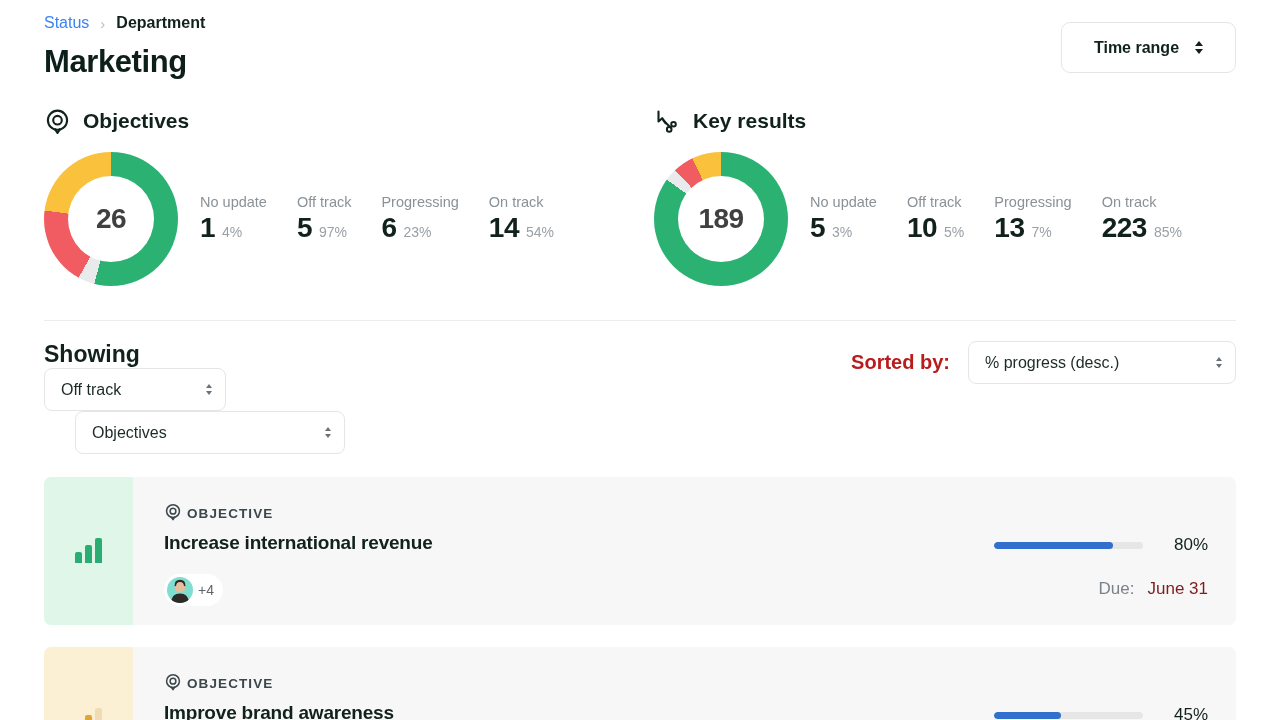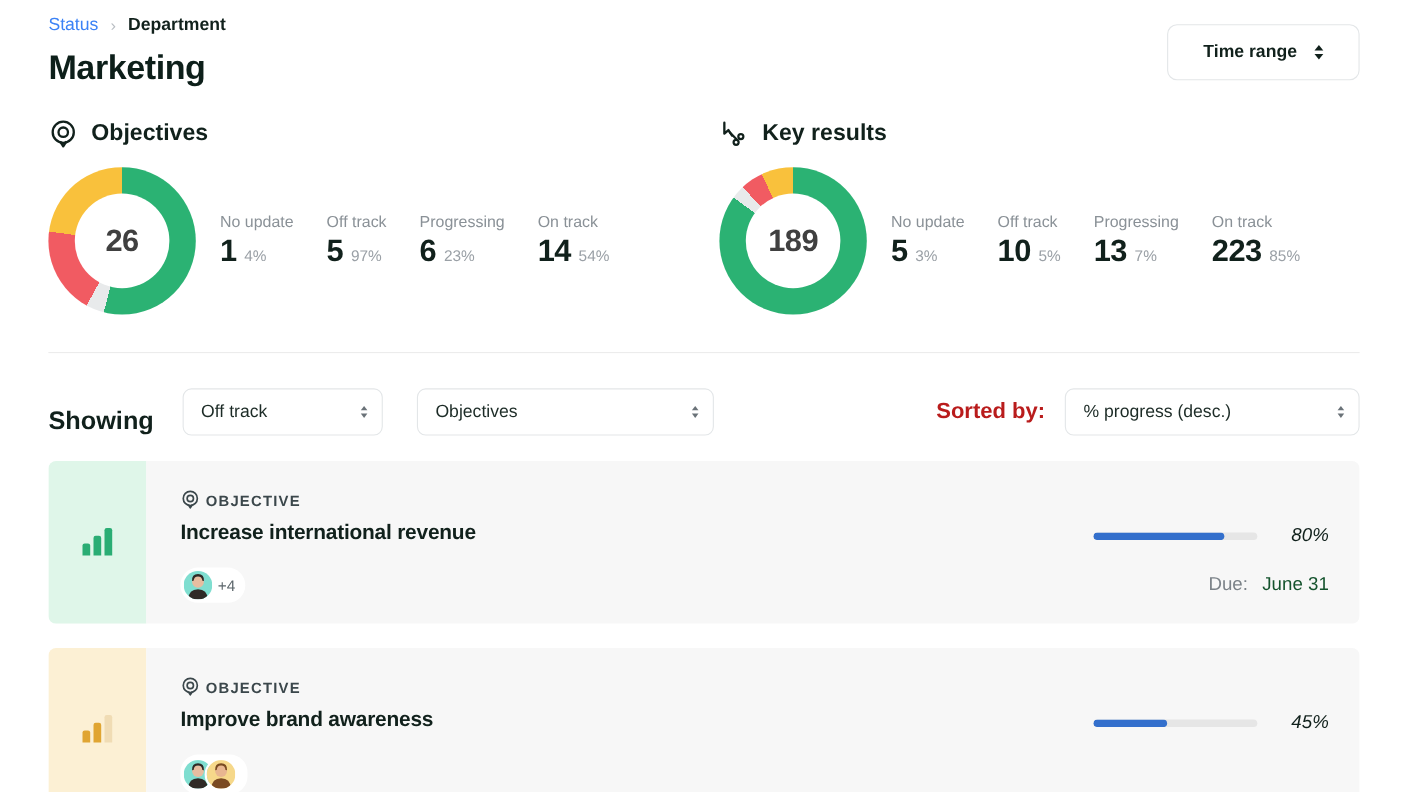--- a/index.html
+++ b/index.html
@@ -58,21 +58,21 @@
   .stat:last-child { margin-right: 0; }
   .stat-label { font-size: 14.5px; color: #8a9197; white-space: nowrap; }
   .stat-row { display: flex; align-items: baseline; gap: 7px; margin-top: 2px; }
   .stat-value { font-size: 28px; font-weight: bold; color: #11211c; letter-spacing: -0.5px; }
   .stat-pct { font-size: 14px; color: #9aa0a6; }
 
   
   .divider { height: 1px; background: #ececec; margin-top: 34px; }
 
   
-  .filters { display: flex; align-items: flex-end; margin-top: 32px; position: relative; }
+  .filters { display: flex; align-items: flex-start; margin-top: 20px; position: relative; flex-direction: column; }
   .showing-label { font-size: 23px; font-weight: bold; color: #11211c; margin-right: 26px; }
   .select {
     height: 43px; border: 1px solid #e3e6e8; border-radius: 8px; background: #fff;
     display: flex; align-items: center; padding: 0 13px 0 16px;
     font-size: 16px; color: #1c2b26; cursor: pointer;
   }
   .select .val { flex: 1; white-space: nowrap; }
   .select.status-select { width: 182px; }
   .select.type-select { width: 270px; margin-left: 31px; }
   .sorted-wrap { position: absolute; right: 0; display: flex; align-items: center; gap: 18px; }
@@ -100,27 +100,27 @@
   .kind-label { font-size: 13.5px; font-weight: bold; letter-spacing: 1.1px; color: #3b474b; }
   .obj-title { font-size: 19px; font-weight: bold; color: #11211c; margin-top: 11px; letter-spacing: -0.2px; }
 
   .avatars { margin-top: 20px; display: inline-flex; align-items: center; background: #fff; border-radius: 16px; padding: 3px 9px 3px 3px; }
   .avatar { width: 26px; height: 26px; border-radius: 50%; overflow: hidden; flex: none; position: relative; }
   .avatar + .avatar { margin-left: -7px; border: 2px solid #fff; box-sizing: content-box; }
   .avatar svg { display: block; width: 100%; height: 100%; }
   .avatar-more { font-size: 14px; color: #5c666b; margin-left: 5px; }
 
   .card-right { width: 300px; padding-top: 32px; }
-  .progress-row { display: flex; align-items: center; justify-content: flex-end; gap: 15px; font-style: italic; }
+  .progress-row { display: flex; align-items: center; justify-content: flex-end; gap: 15px; }
   .pbar { width: 149px; height: 7px; border-radius: 4px; background: #e6e6e6; overflow: hidden; }
   .pbar .fill { height: 100%; border-radius: 4px; background: #336fcc; }
   .ppct { font-size: 17px; color: #11211c; width: 50px; text-align: right; }
   .due-row { display: flex; justify-content: flex-end; gap: 13px; margin-top: 24px; font-size: 17px; }
   .due-key { color: #7b8288; }
-  .due-val { color: #14532d; }
+  .due-val { color: #7f1d1d; }
 
   .icon-svg { display: block; }
 </style>
 </head>
 <body>
 
 <div class="page">
 
   <div class="breadcrumb">
     <span class="crumb-muted">Status</span>

